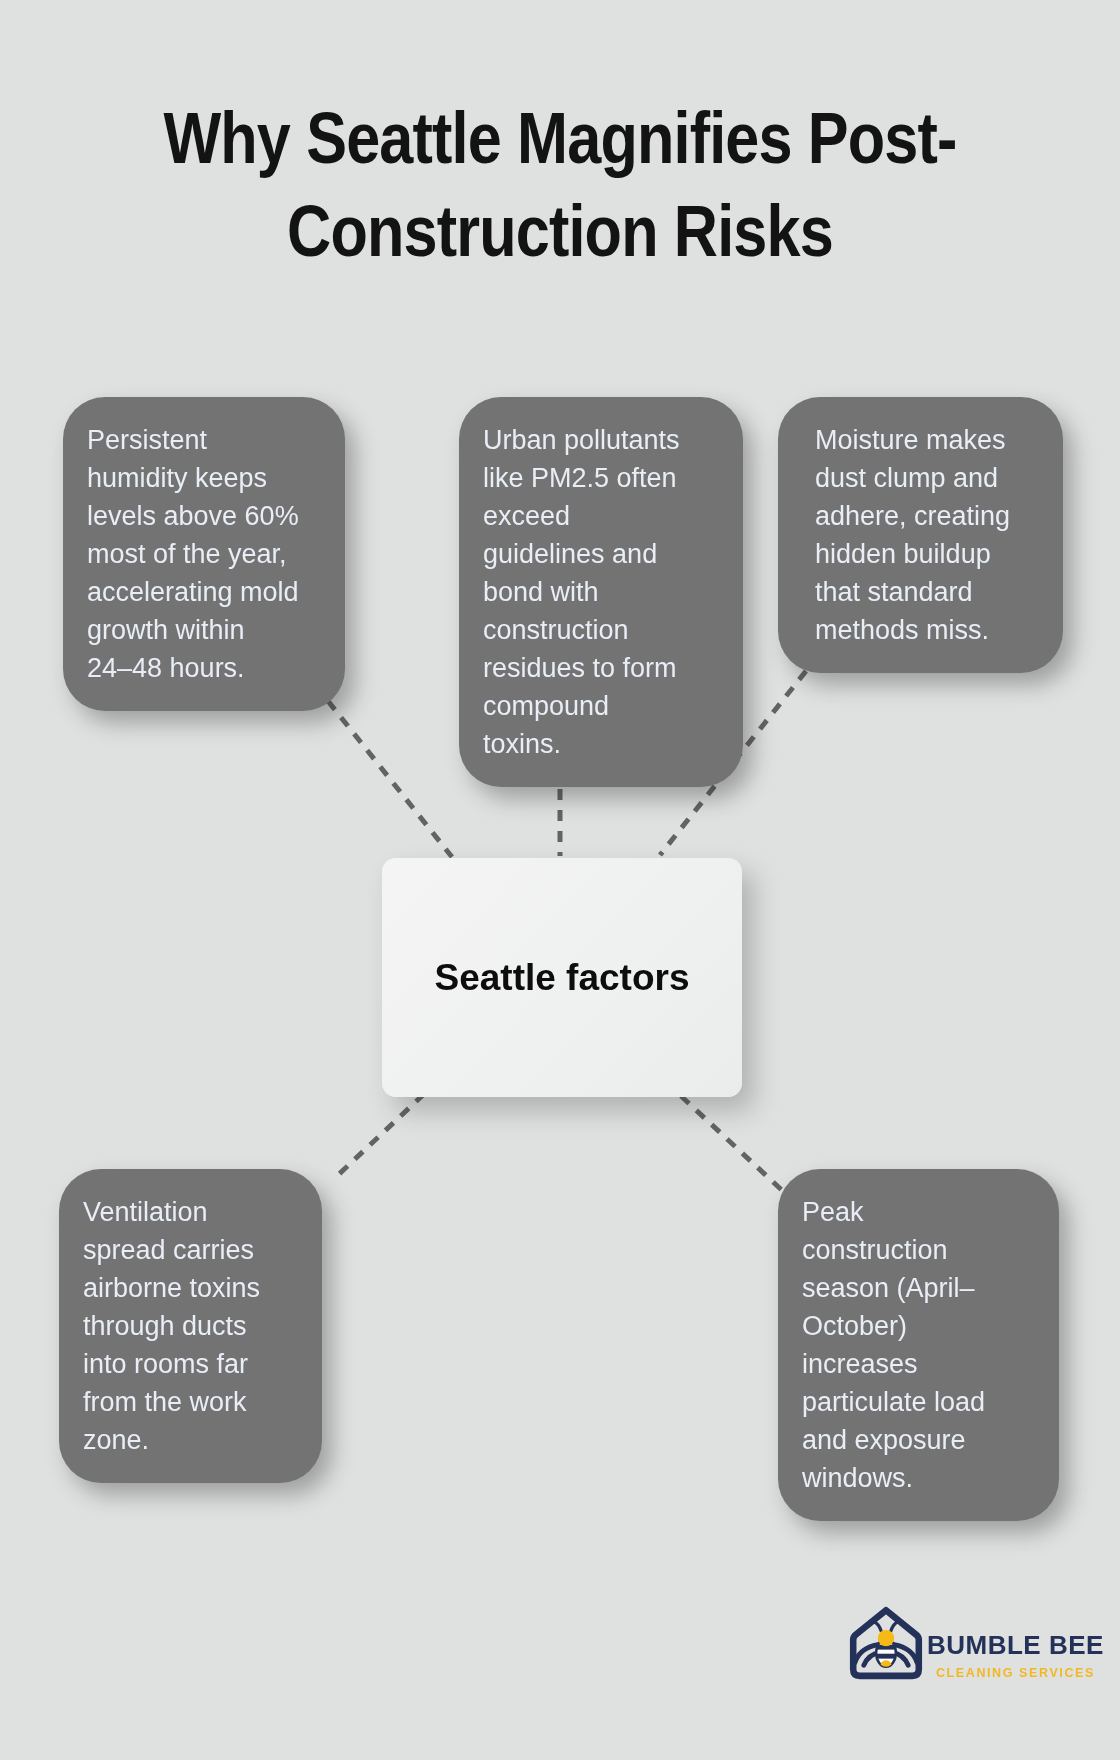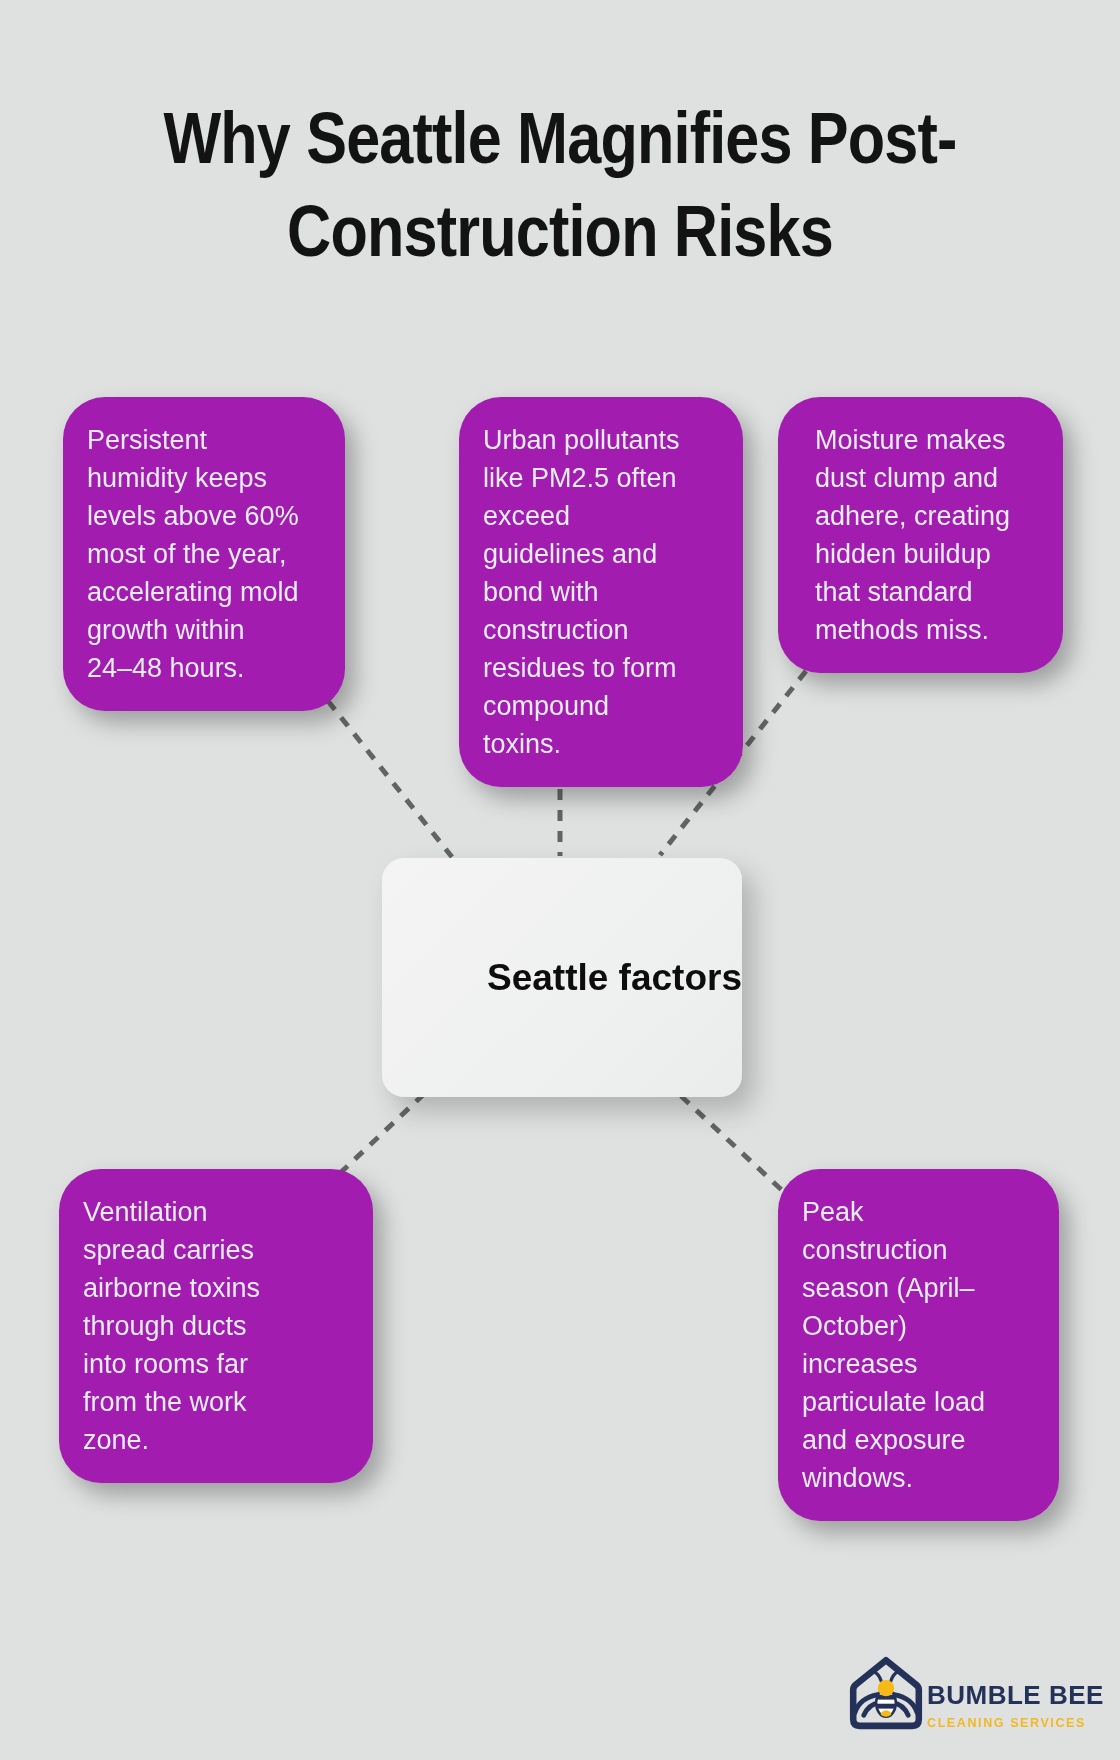--- a/index.html
+++ b/index.html
@@ -12,42 +12,42 @@
     position:absolute;top:92px;left:0;width:1120px;
     text-align:center;font-weight:bold;font-size:72px;line-height:1.29;
     color:#131313;transform:scaleX(0.85);letter-spacing:-1px;
     margin:0;
   }
   .connectors{
     position:absolute;left:0;top:0;z-index:0;
   }
   .node{
     position:absolute;z-index:2;box-sizing:border-box;
-    background:#a21caf;border-radius:42px;
+    background:#737373;border-radius:42px;
     color:#e9eef6;font-size:27px;line-height:38px;
     padding:24px 24px;white-space:pre-line;
     box-shadow:10px 12px 22px rgba(40,40,40,0.35);
   }
   .node-humidity   {left:63px;  top:397px;  width:282px;}
   .node-pollutants {left:418px; top:397px;  width:284px;margin-left:41px;}
   .node-moisture   {left:778px; top:397px;  width:285px;padding-left:37px;}
-  .node-ventilation{left:59px;  top:1169px; width:314px;}
+  .node-ventilation{left:59px;  top:1169px; width:263px;}
   .node-season     {left:778px; top:1169px; width:281px;}
   .center-node{
     position:absolute;z-index:2;left:382px;top:858px;width:360px;height:239px;
     background:linear-gradient(135deg,#f4f4f4 0%,#eeefef 70%,#eaebeb 100%);
-    border-radius:22px;
+    border-radius:14px;
     box-shadow:12px 14px 26px rgba(40,40,40,0.25);
-    display:flex;align-items:center;justify-content:flex-end;
+    display:flex;align-items:center;justify-content:center;
   }
   .center-label{
     font-size:37px;font-weight:bold;color:#0d0d0d;text-align:center;
   }
   .logo{
-    position:absolute;z-index:2;left:845px;top:1652px;width:240px;height:86px;
+    position:absolute;z-index:2;left:845px;top:1602px;width:240px;height:86px;text-align:center;
   }
   .logo-icon{position:absolute;left:0;top:0;}
   .logo-text{position:absolute;left:82px;top:30px;}
   .brand-name{
     font-size:26px;font-weight:bold;color:#243158;letter-spacing:0.5px;
     line-height:26px;white-space:nowrap;
   }
   .brand-tagline{
     font-size:12.5px;font-weight:bold;color:#f2b824;letter-spacing:1.6px;
     line-height:15px;margin-top:8px;white-space:nowrap;

